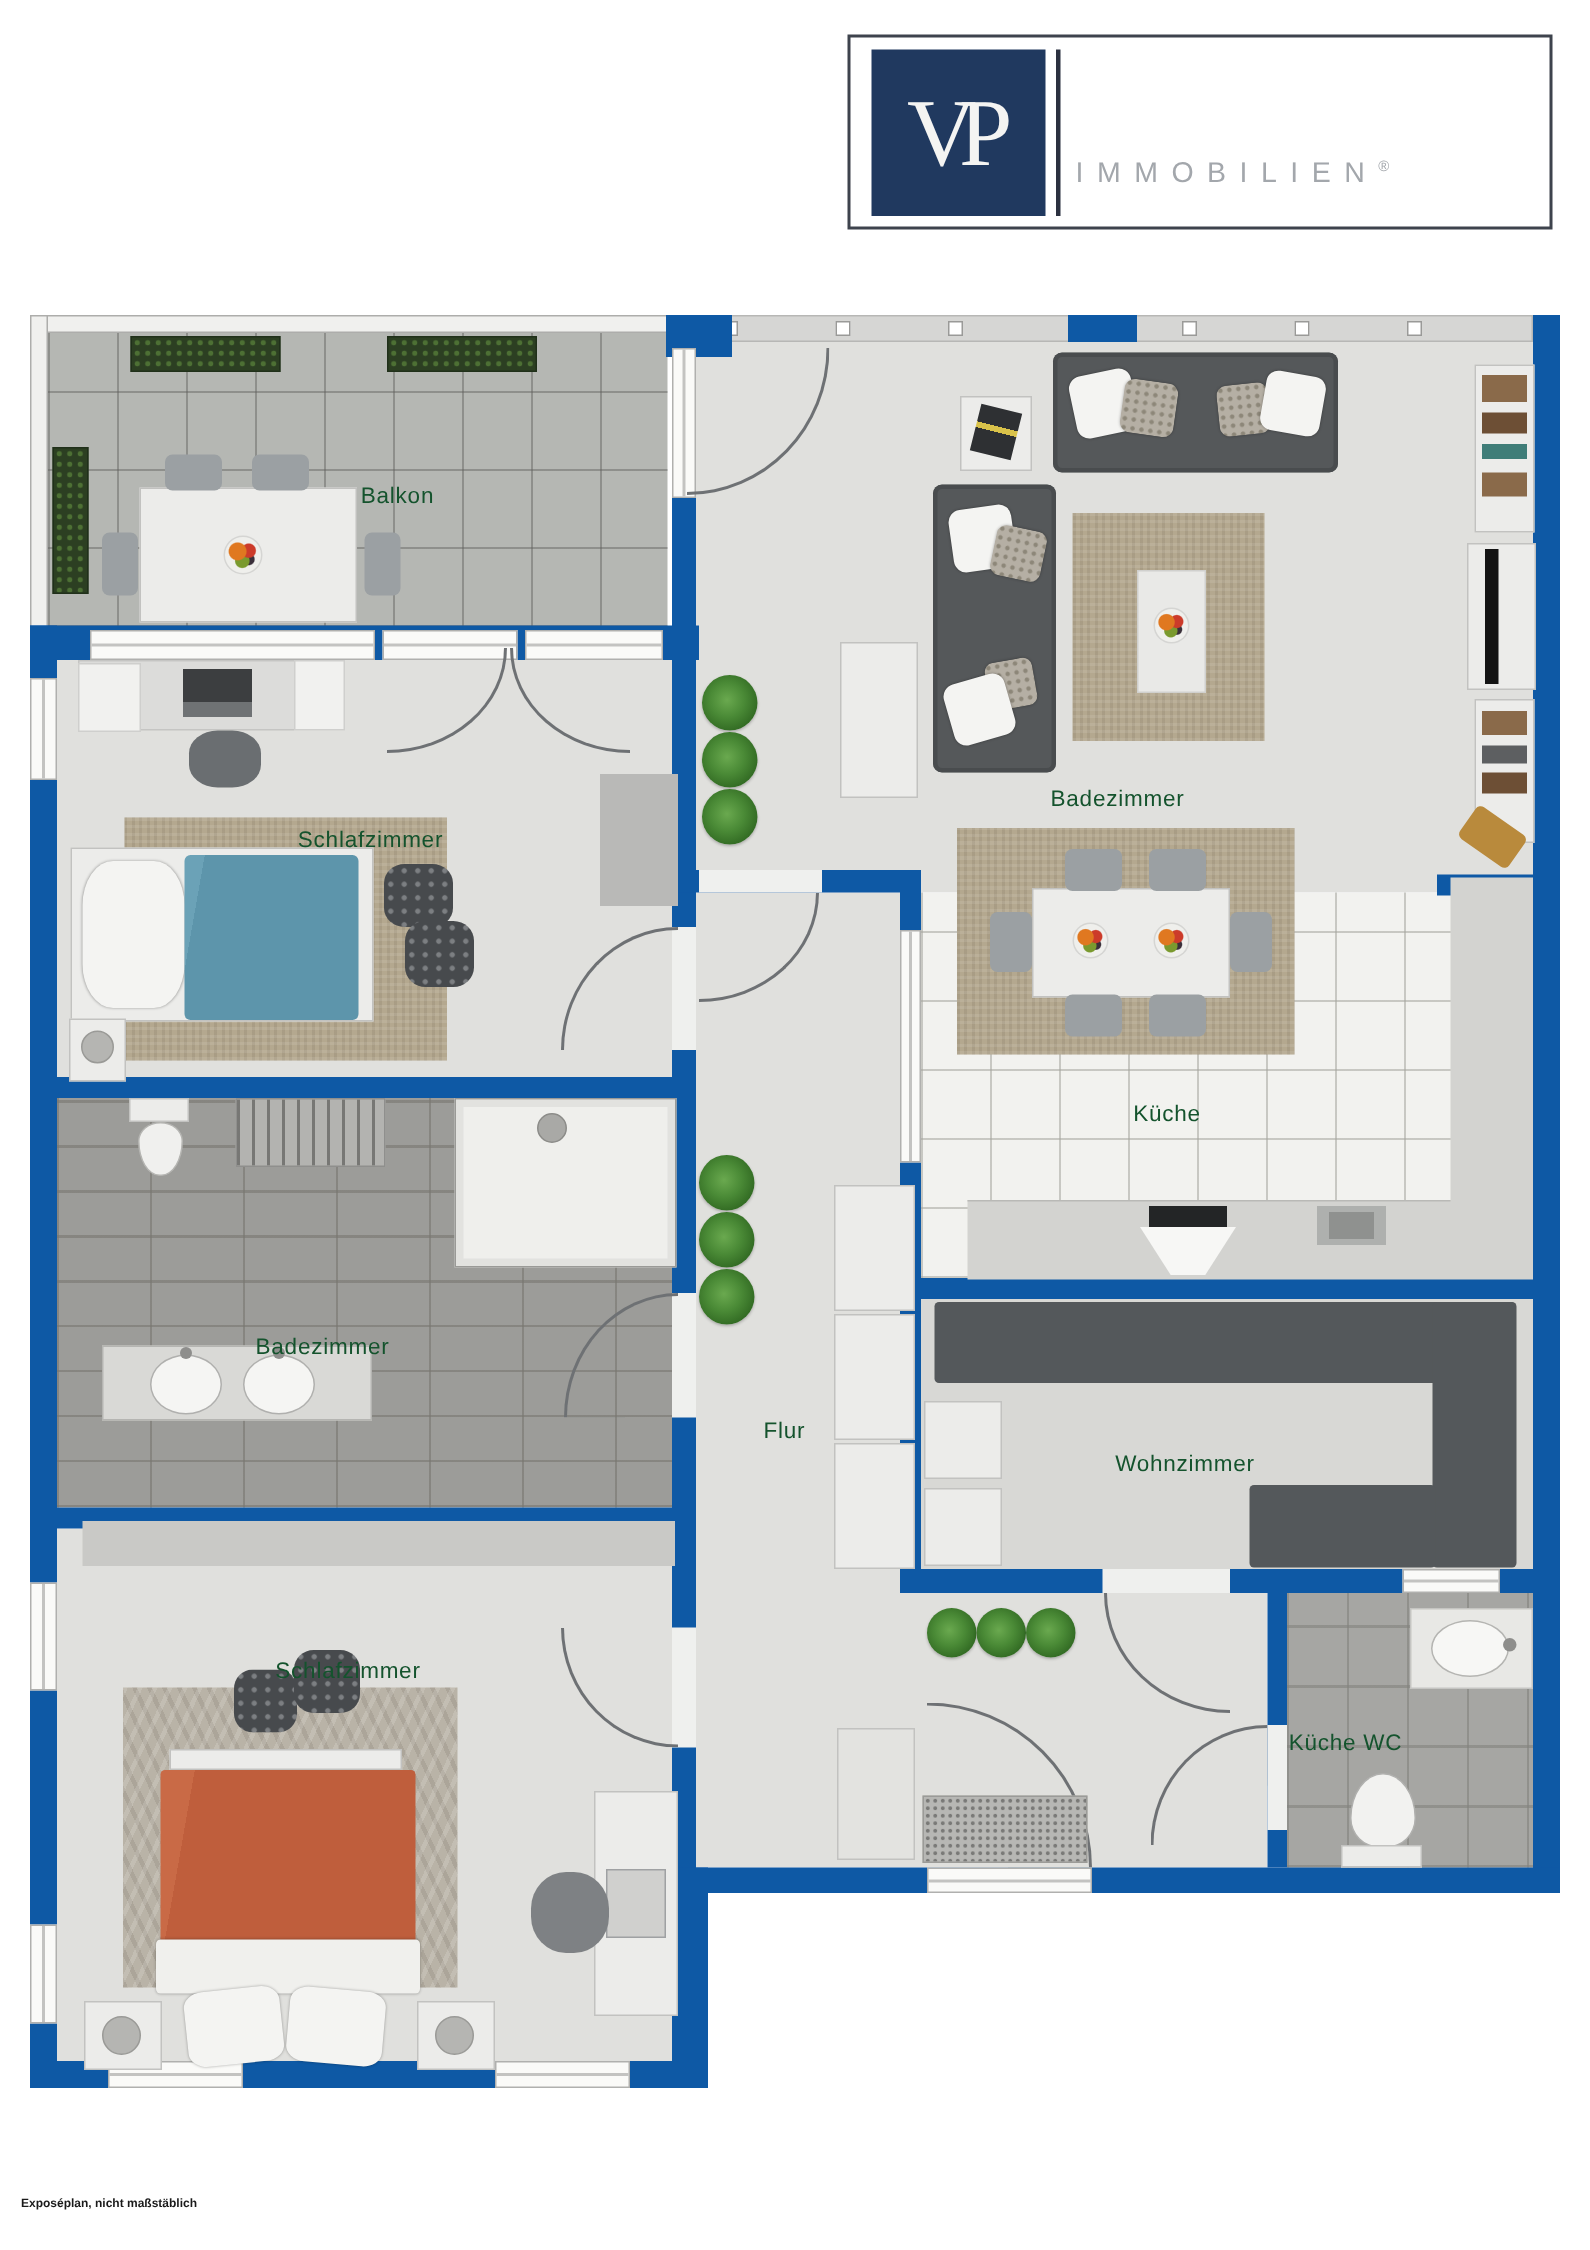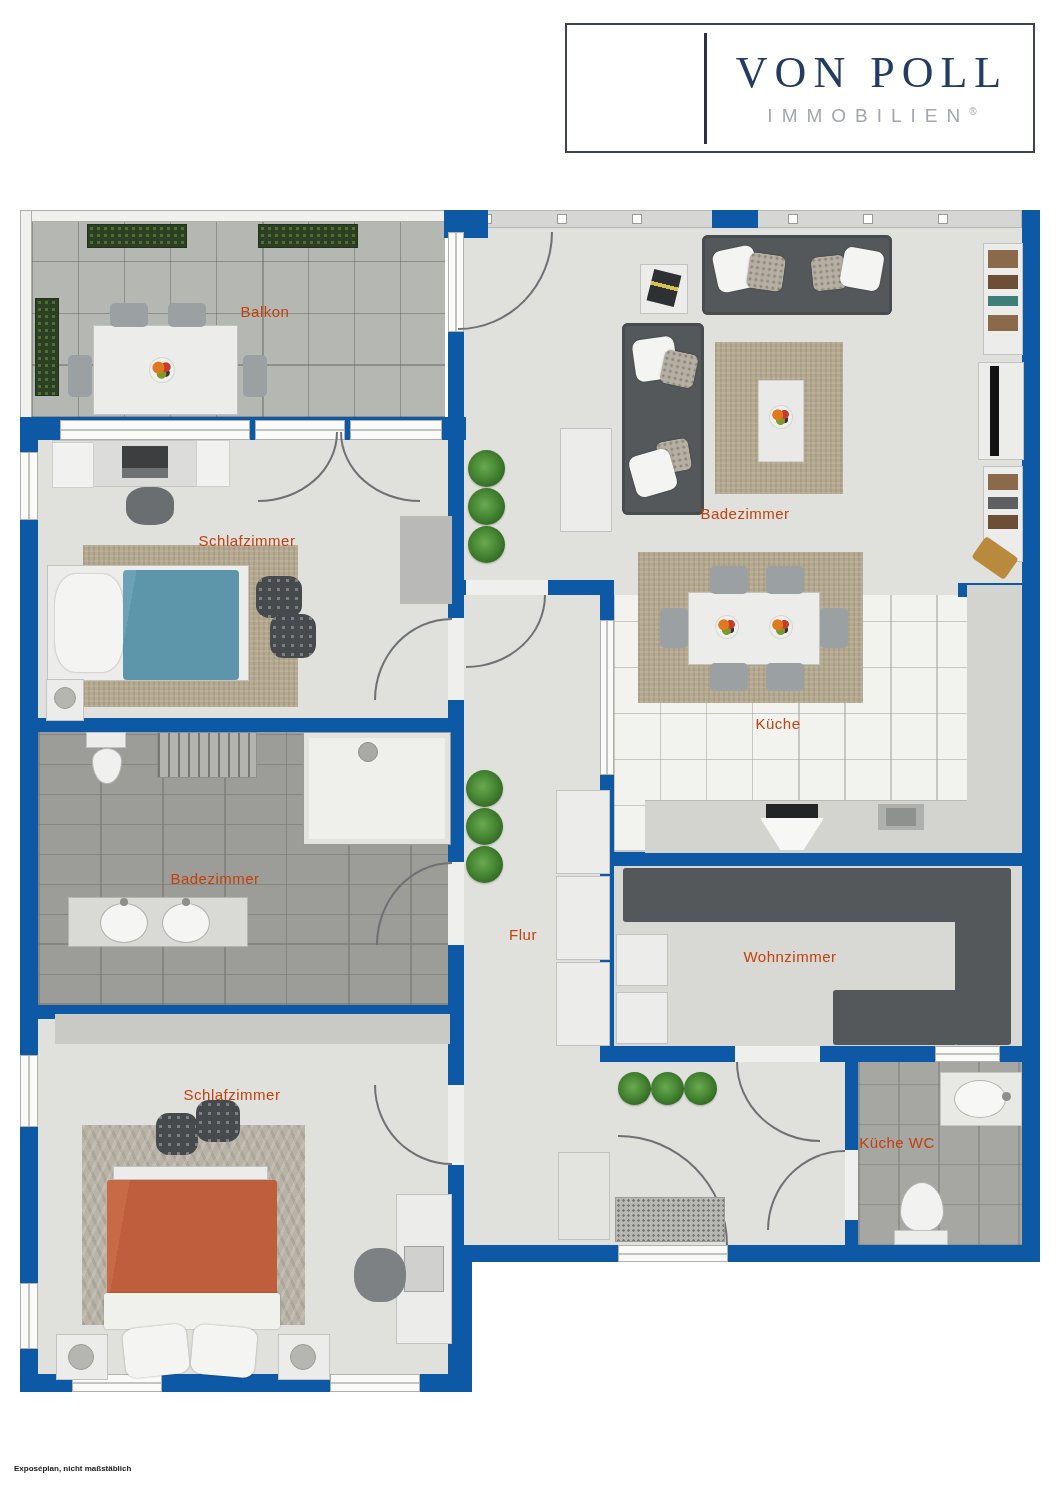--- a/index.html
+++ b/index.html
@@ -10,21 +10,21 @@
   
   .logo-box{position:absolute;left:565px;top:23px;width:470px;height:130px;background:#fff;
             border:2px solid #3e434d;box-sizing:border-box;}
   .logo-mark{position:absolute;left:14px;top:8px;width:116px;height:111px;background:#20395f;
              display:flex;align-items:center;justify-content:center;}
   .logo-mark span{font-family:"Liberation Serif",serif;font-size:64px;color:#f4f4f2;
                   letter-spacing:-0.18em;padding-right:10px;}
   .logo-divider{position:absolute;left:137px;top:8px;width:3px;height:111px;background:#2b3140;}
   .logo-name{position:absolute;left:150px;top:22px;width:310px;text-align:center;
              font-family:"Liberation Serif",serif;font-size:44px;color:#223c64;letter-spacing:7px;white-space:nowrap;}
-  .logo-sub{position:absolute;left:150px;top:80px;width:310px;text-align:center;
+  .logo-sub{position:absolute;left:150px;top:80px;width:310px;text-align:left;
             font-size:19px;color:#a3a7ac;letter-spacing:9px;white-space:nowrap;}
   .logo-sub sup{font-size:10px;letter-spacing:0;}
 
   
   .wall{position:absolute;background:#0e59a5;}
   .floor-light{position:absolute;background:#e0e0dd;}
   .tile-balcony{position:absolute;background-color:#b5b7b3;background-image:
       repeating-linear-gradient(0deg, rgba(95,95,92,.45) 0 1.5px, transparent 1.5px 52px),
       repeating-linear-gradient(90deg, rgba(95,95,92,.45) 0 1.5px, transparent 1.5px 46px);}
   .tile-bath{position:absolute;background-color:#9c9c99;background-image:
@@ -44,21 +44,21 @@
   .gap{position:absolute;background:#eff0ee;}
   .mullion{position:absolute;width:10px;height:10px;background:#fff;border:1px solid #9a9a98;box-sizing:border-box;}
 
   .arc{position:absolute;border:0 solid #6e7174;box-sizing:border-box;}
   .arc-tl{border-right-width:2px;border-bottom-width:2px;border-radius:0 0 100% 0;}
   .arc-tr{border-left-width:2px;border-bottom-width:2px;border-radius:0 0 0 100%;}
   .arc-br{border-left-width:2px;border-top-width:2px;border-radius:100% 0 0 0;}
   .arc-bl{border-top-width:2px;border-right-width:2px;border-radius:0 100% 0 0;}
 
   .room-label{position:absolute;transform:translate(-50%,-50%);font-size:15px;line-height:1;
-              color:#c2410c;letter-spacing:.5px;white-space:nowrap;}
+              color:#14532d;letter-spacing:.5px;white-space:nowrap;margin-top:20px;}
 
   .plant{position:absolute;border-radius:50%;background:
       radial-gradient(circle at 45% 45%, #6aa94f 0%, #4a8a36 40%, #336c24 72%, #24511a 100%);
       box-shadow:0 1px 2px rgba(0,0,0,.25);}
   .planter{position:absolute;background-color:#2c3f22;border:1px solid #20301a;box-sizing:border-box;
       background-image:radial-gradient(#4d7034 1.5px, transparent 2px);background-size:7px 7px;}
   .pouf{position:absolute;background-color:#474a4d;border-radius:30%;
       background-image:radial-gradient(#7c7f82 1.5px, transparent 2px);background-size:9px 9px;}
   .pillow{position:absolute;background:#f4f4f2;border-radius:20%;box-shadow:0 0 2px rgba(0,0,0,.35);}
   .pillow-pat{position:absolute;background-color:#b5afa4;border-radius:20%;
@@ -80,22 +80,24 @@
   .lamp{position:absolute;border-radius:50%;background:#b5b5b2;border:1px solid #9a9a97;box-sizing:border-box;}
 
   .footer-note{position:absolute;left:14px;top:1464px;font-size:8px;font-weight:bold;color:#1a1a1a;}
 </style>
 </head>
 <body>
 
 <div class="page">
 
   <div class="logo-box">
+    <div class="logo-mark">
+      <span>VP</span>
+    </div>
     <div class="logo-divider"></div>
-    <div class="logo-name">VON POLL</div>
     <div class="logo-sub"><span>IMMOBILIEN</span><sup>®</sup></div>
   </div>
 
   <div>
 
     <div class="tile-balcony" style="left:32px;top:222px;width:413px;height:196px;"></div>
     <div class="floor-light" style="left:458px;top:226px;width:564px;height:369px;"></div>
     <div class="floor-light" style="left:38px;top:430px;width:410px;height:288px;"></div>
     <div class="tile-bath" style="left:38px;top:732px;width:414px;height:273px;"></div>
     <div class="floor-light" style="left:38px;top:1019px;width:414px;height:355px;"></div>

